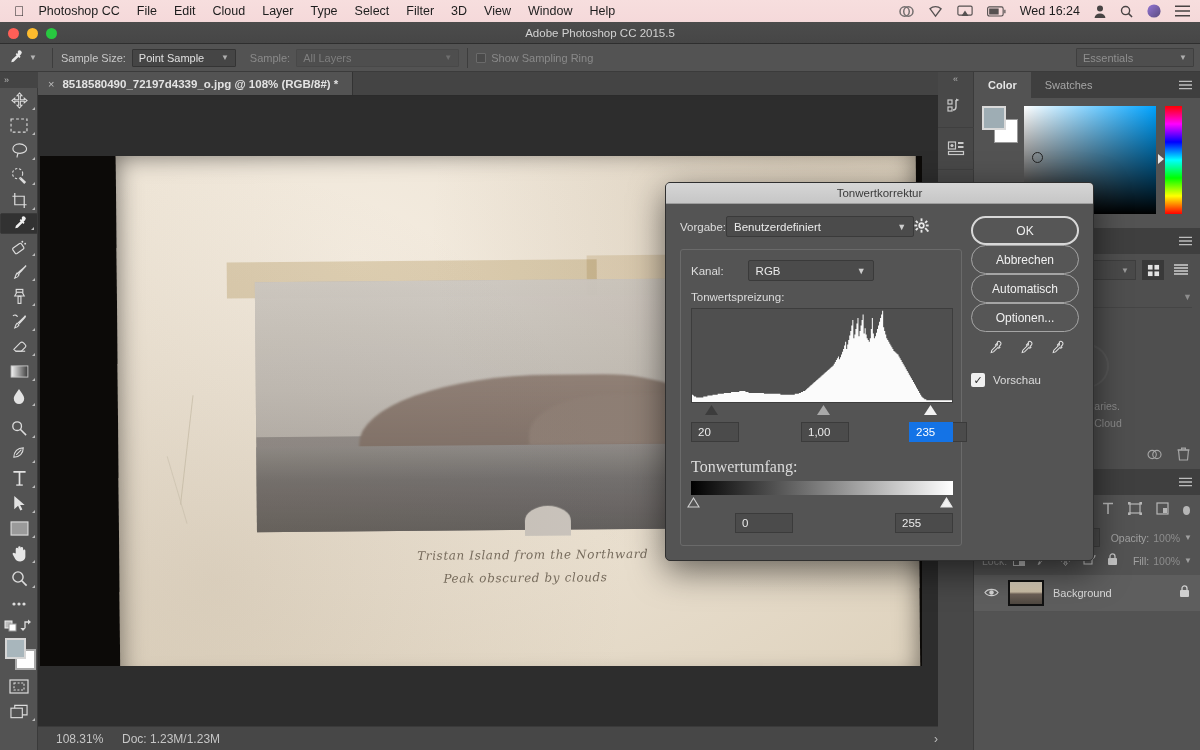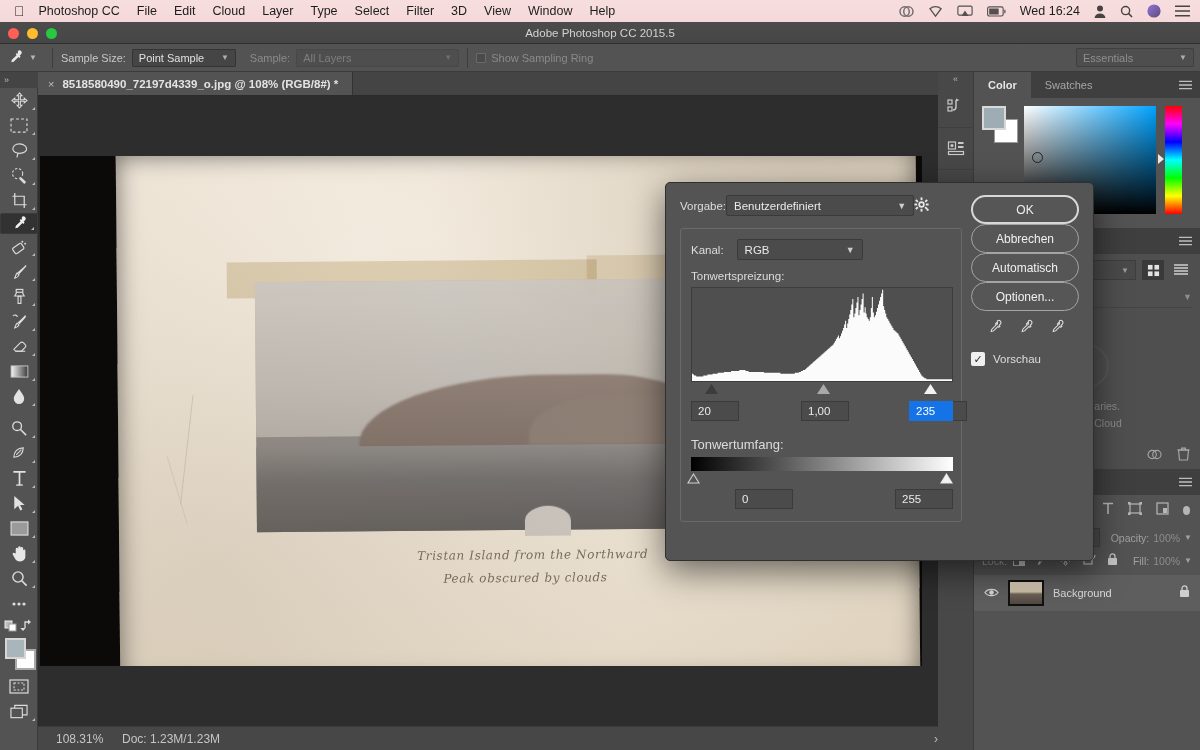--- a/index.html
+++ b/index.html
@@ -265,39 +265,39 @@
     background:#4b4b4b; border:1px solid #3a3a3a; border-radius:2px; height:21px;
     display:flex; align-items:center; padding:0 7px; color:#eaeaea; font-size:11.5px;
   }
   .sel .c { margin-left:auto; font-size:9px; color:#cdcdcd; }
   .gear { color:#e4e4e4; font-size:13px; }
 
   .group {
     margin-top:12px; border:1px solid #6a6a6a; border-radius:3px; width:282px;
     padding:8px 10px 12px 10px; position:relative;
   }
-  .kanalrow { display:flex; align-items:center; gap:13px; margin-bottom:10px; margin-top:2px;}
+  .kanalrow { display:flex; align-items:center; gap:24px; margin-bottom:10px; margin-top:2px;}
   .sectlabel { font-size:11.5px; margin-bottom:5px; }
   .histo { width:262px; height:95px; background:#4f4f4f; border:1px solid #3d3d3d; position:relative; overflow:hidden;}
   .histo svg { display:block; }
   .sliders { position:relative; width:262px; height:16px; }
   .hnd { position:absolute; top:2px; width:0;height:0; }
   .hnd i { display:block; width:13px; height:10px; }
   .tri-d { background:#3c3c3c; clip-path: polygon(50% 0,100% 100%,0 100%); border:0; }
   .tri-m { background:#a9a9a9; clip-path: polygon(50% 0,100% 100%,0 100%); }
   .tri-l { background:#f2f2f2; clip-path: polygon(50% 0,100% 100%,0 100%); }
   .inputs { display:flex; width:262px; margin-top:3px; position:relative; }
   .nfield { height:20px; background:#4b4b4b; border:1px solid #3b3b3b; color:#eaeaea;
     font-size:11.5px; display:flex; align-items:center; padding:0 6px; width:58px; }
   .nfield.sel-blue { background:#1473e6; border-color:#1473e6; color:#fff; width:44px; }
   .nwrap-mid { margin-left:62px; }
   .nwrap-hi { margin-left:60px; position:relative; }
   .nwrap-hi .tailbox { position:absolute; left:44px; top:0; width:14px;height:20px;background:#4b4b4b;border:1px solid #3b3b3b;border-left:none;}
 
-  .outlabel { margin-top:16px; font-size:13px; }
+  .outlabel { margin-top:16px; font-size:16px;font-family:Liberation Serif, serif; }
   .rampwrap { width:262px; margin-top:5px; }
   .ramp { width:262px; height:14px; background: linear-gradient(to right,#000,#fff); }
   .outsliders { position:relative; width:262px; height:16px; }
   .tri-outline { width:13px;height:10px; position:relative; }
   .tri-outline svg{display:block;}
   .outinputs { display:flex; width:262px; margin-top:2px; justify-content:space-between; padding:0 0 0 44px;}
 
   .btncol { position:absolute; right:14px; top:12px; width:108px; display:flex; flex-direction:column; gap:0;}
   .pbtn {
     height:29px; border-radius:15px; border:1px solid #a5a5a5; background:#565656;
@@ -839,20 +839,23 @@
                 <path d="M3 5 V3.4 a2.5 2.5 0 0 1 5 0 V5" fill="none" stroke="#cfcfcf" stroke-width="1.3"></path>
               </svg>
           </span>
         </div>
 
       </div>
     </div>
   </div>
 
   <div class="dialog">
+    <div class="dlg-title">
+      <span>Tonwertkorrektur</span>
+    </div>
     <div class="dlg-body">
 
       <div class="row1">
         <span class="lbl">Vorgabe:</span>
         <div class="sel" style="width:188px">
           <span>Benutzerdefiniert</span>
           <span class="c">▼</span>
         </div>
         <span class="gear">
           <svg width="15" height="15" viewBox="0 0 16 16">

